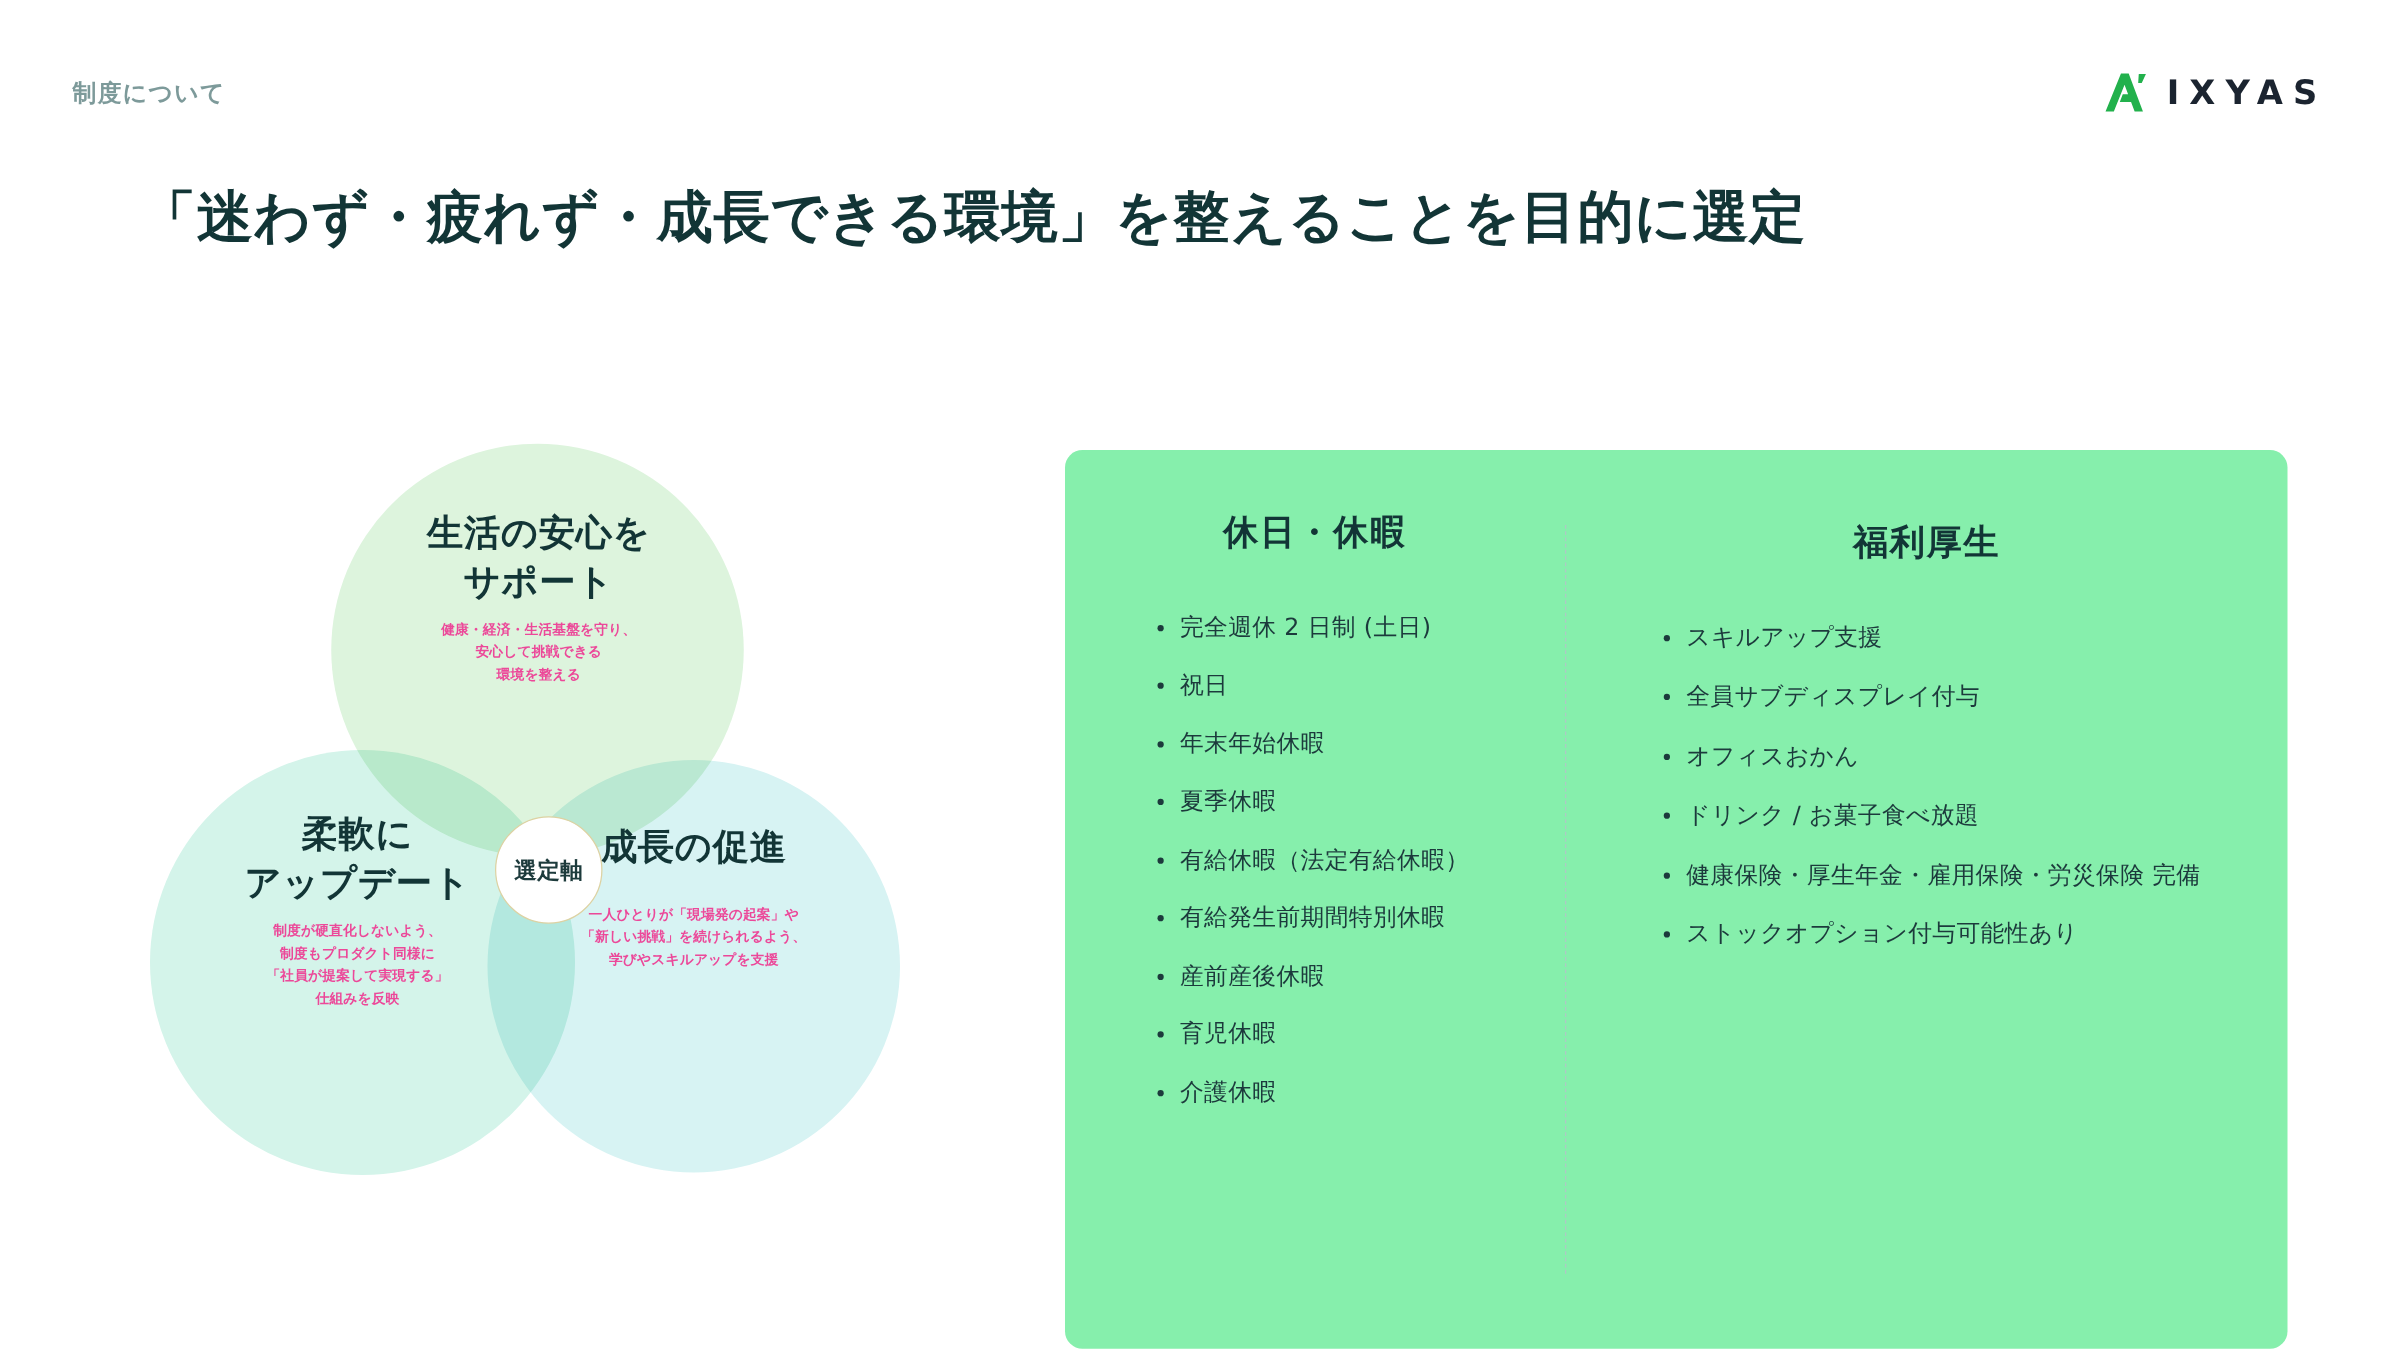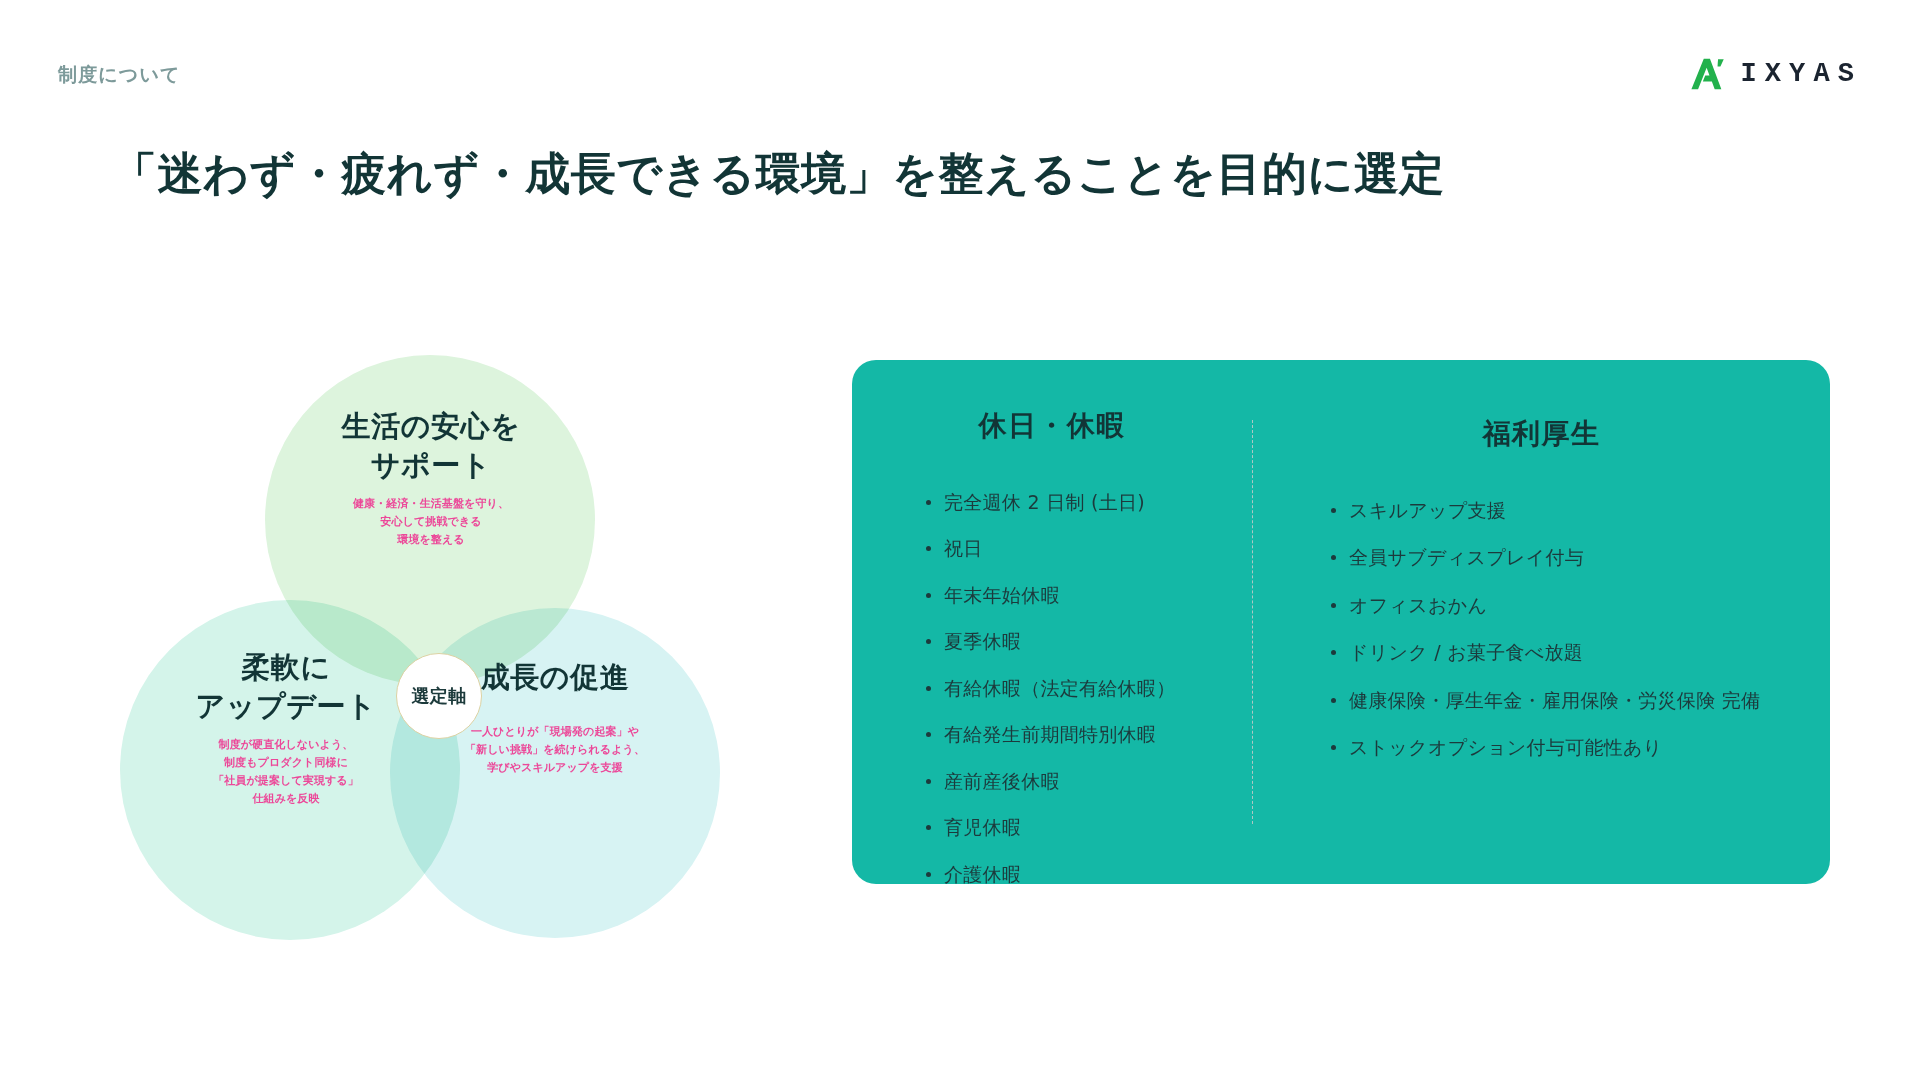--- a/index.html
+++ b/index.html
@@ -27,21 +27,20 @@
     letter-spacing: 0.06em;
     color: #7d9a9a;
   }
   .logo {
     position: absolute;
     right: 58px;
     top: 55px;
     display: flex;
     align-items: center;
     gap: 12px;
-    font-family: Liberation Mono, monospace;
   }
   .logo-mark { width: 38px; height: 38px; display: block; }
   .logo-word {
     font-size: 27px;
     font-weight: 700;
     letter-spacing: 0.30em;
     color: #1b2430;
   }
 
   
@@ -127,23 +126,23 @@
     color: #1d3b3c;
     letter-spacing: 0.02em;
   }
 
   
   .panel {
     position: absolute;
     left: 852px;
     top: 360px;
     width: 978px;
-    height: 524px;
-    background: #14b8a6;
-    border-radius: 24px;
+    height: 719px;
+    background: #86efac;
+    border-radius: 14px;
   }
   .panel-inner {
     position: relative;
     width: 100%;
     height: 100%;
     display: flex;
   }
   .divider {
     position: absolute;
     left: 400px;

